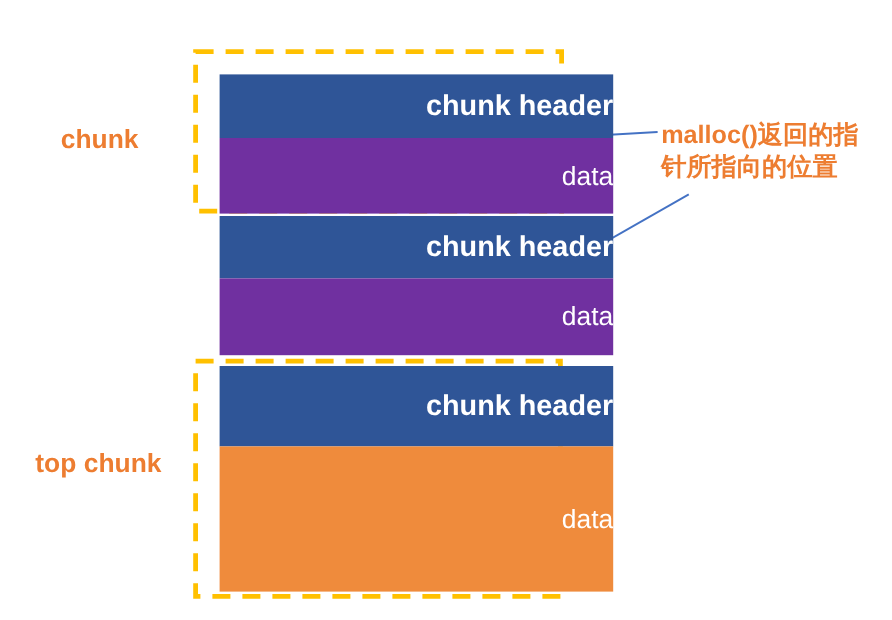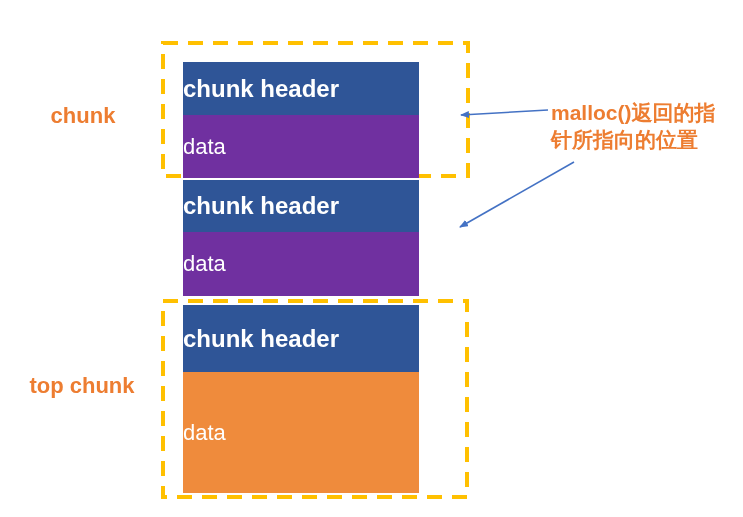--- a/index.html
+++ b/index.html
@@ -30,24 +30,24 @@
     stroke-dasharray: 15 10;
   }
   .arrow-line {
     stroke: var(--arrow_blue, #4472C4);
     stroke-width: 1.6;
     fill: none;
   }
   .box {
     position: absolute;
     left: 183px;
-    width: 236px;
+    width: 328px;
     display: flex;
     align-items: center;
-    justify-content: flex-start;
+    justify-content: flex-end;
     color: #ffffff;
   }
   .box.header {
     background: var(--header_blue, #2F5597);
     font-weight: bold;
     font-size: 24px;
   }
   .box.data-purple {
     background: var(--data_purple, #7030A0);
     font-size: 22px;

